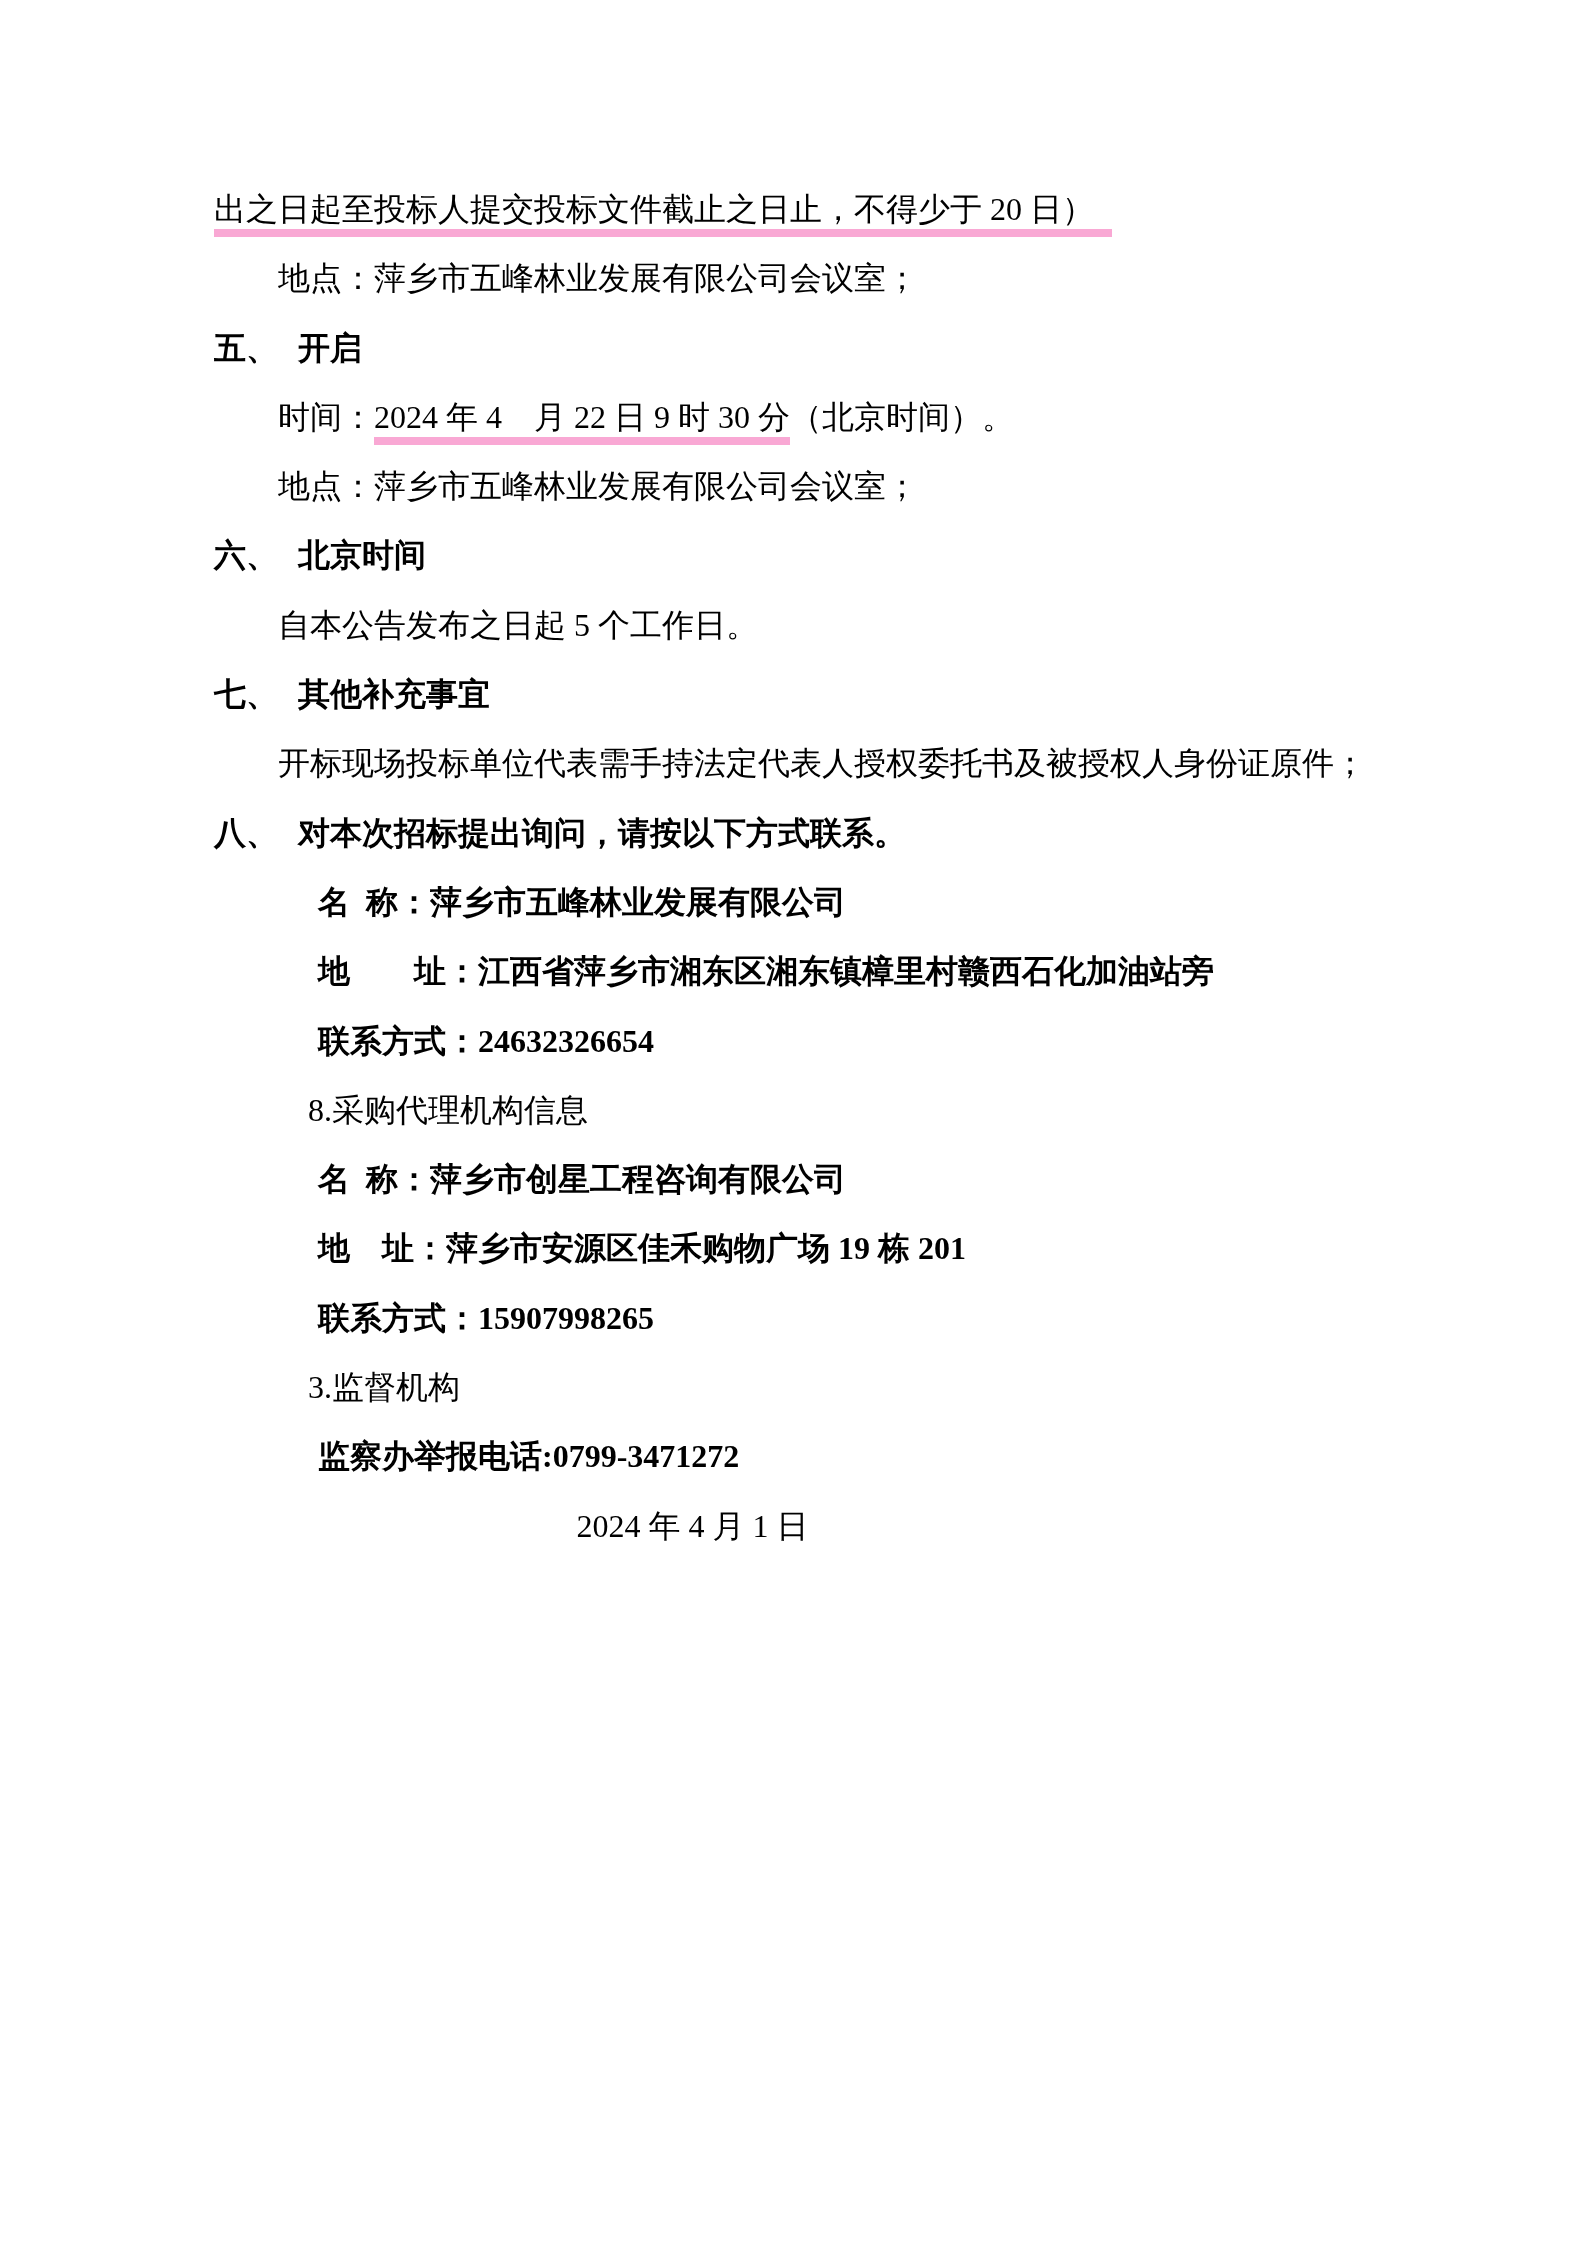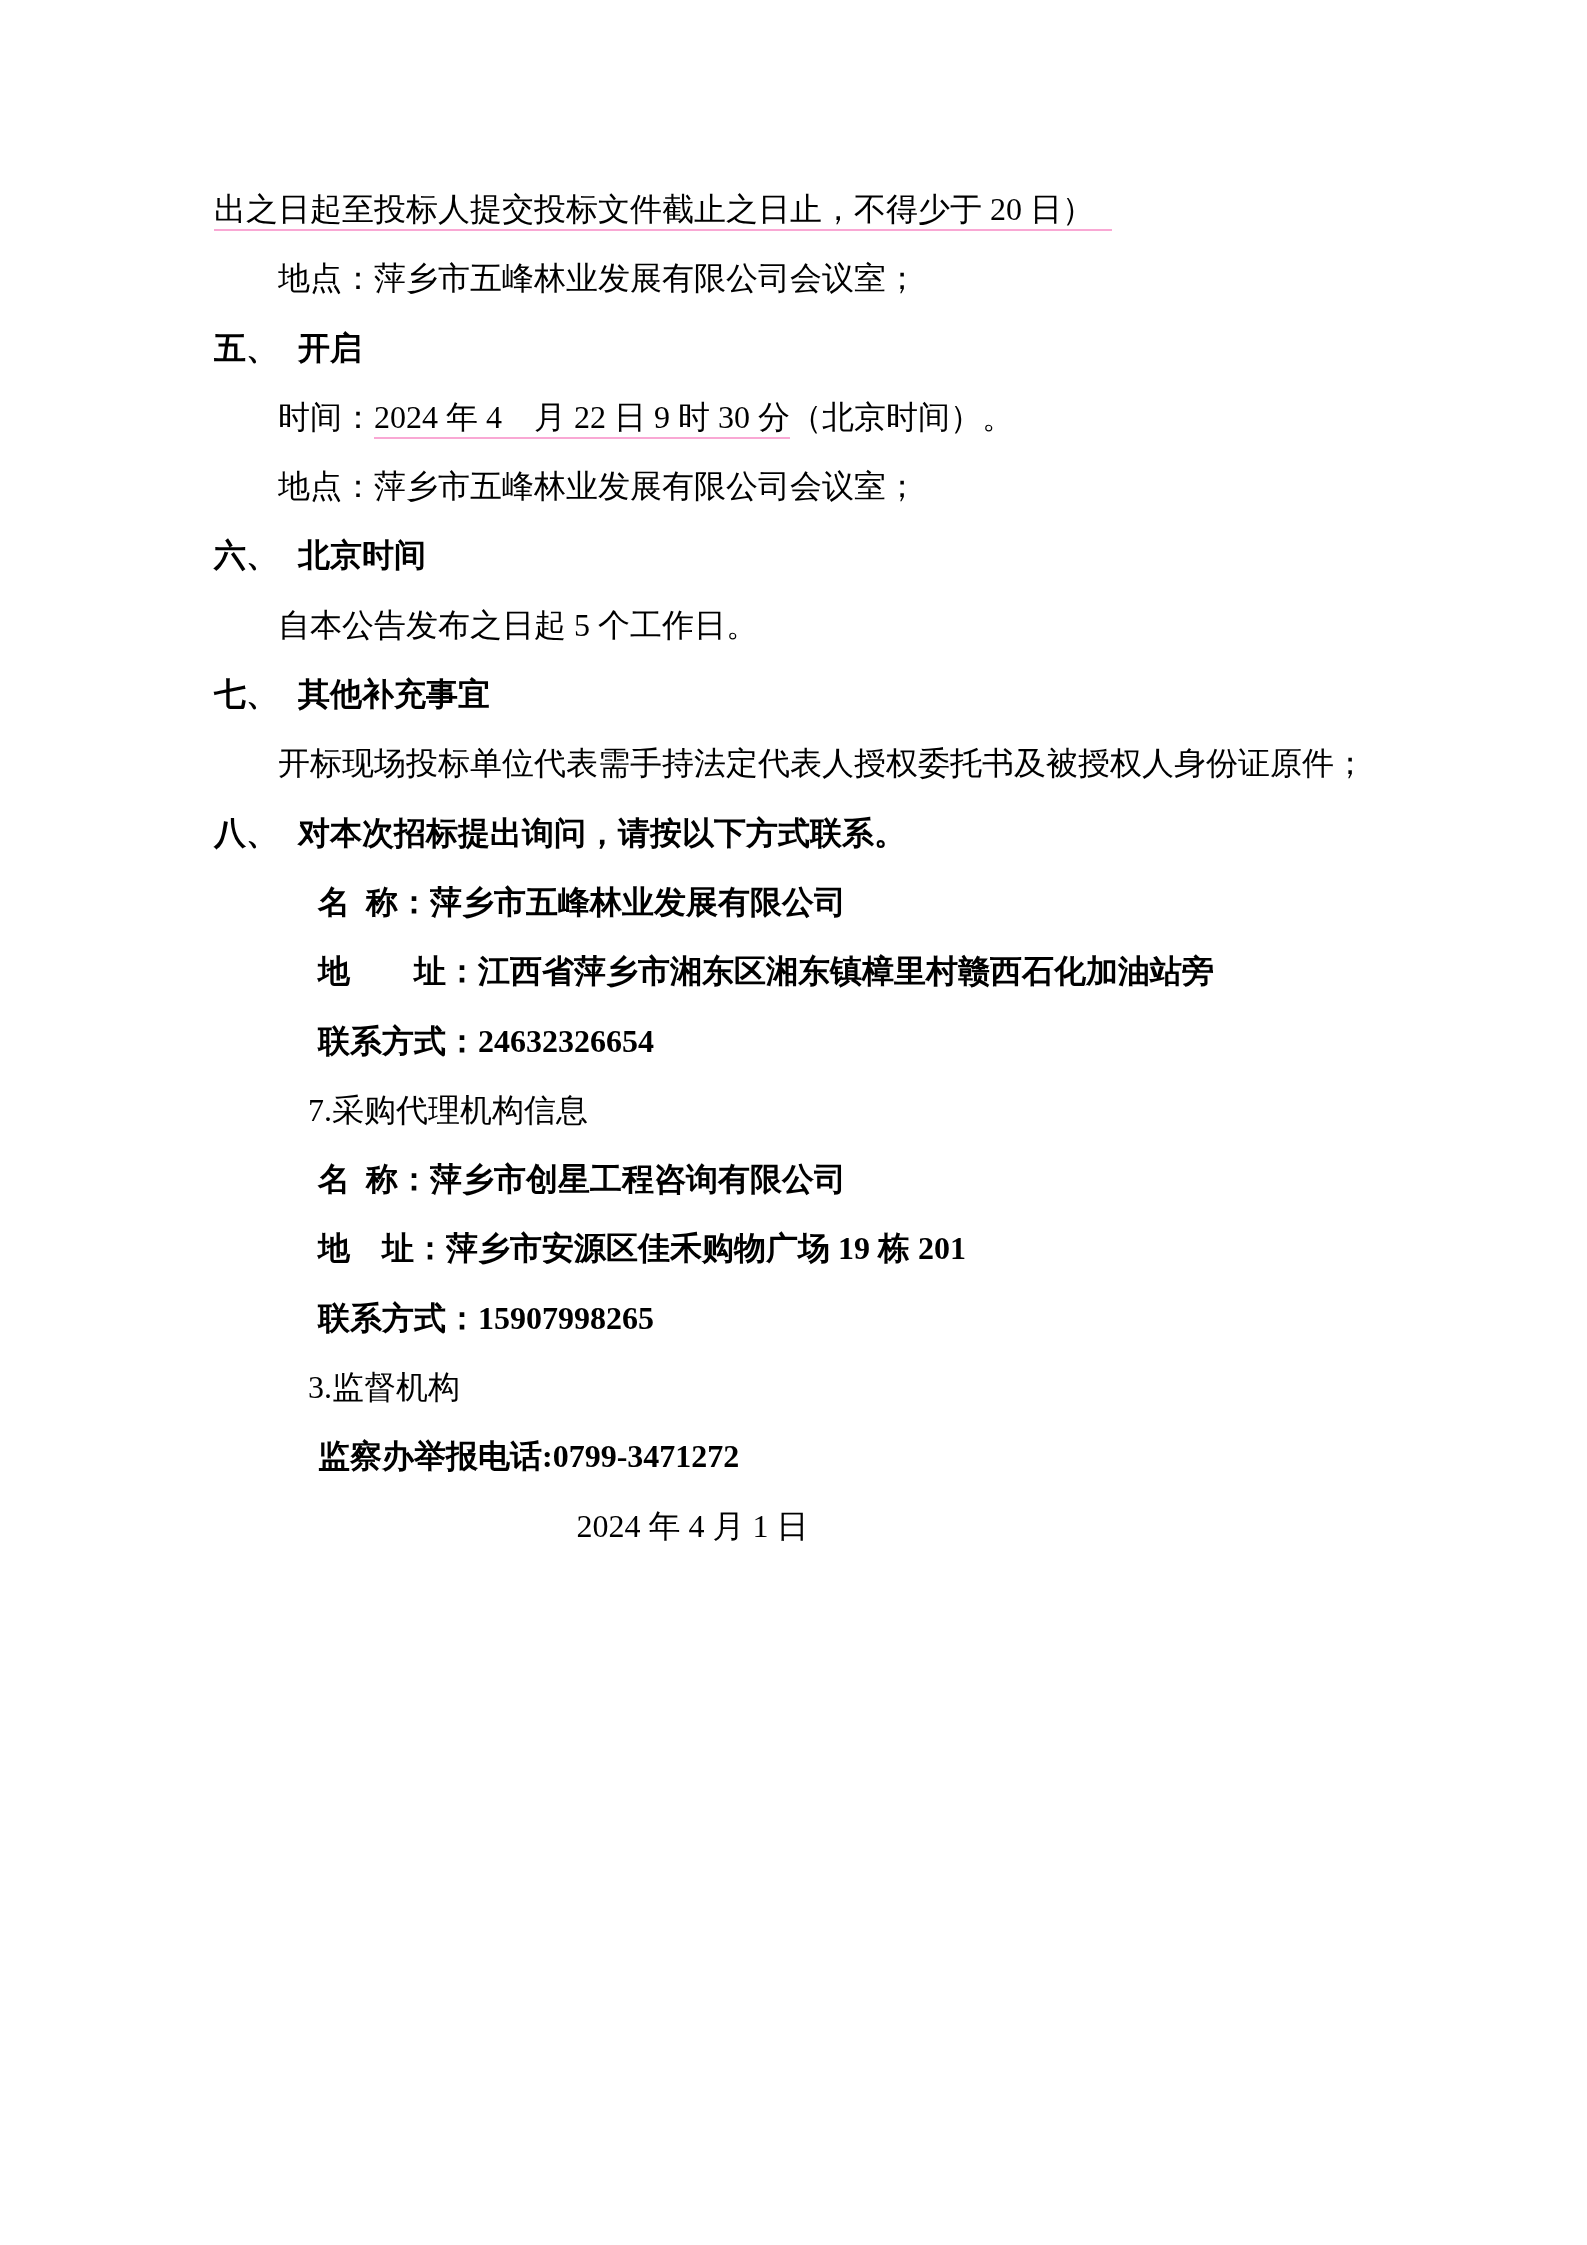--- a/index.html
+++ b/index.html
@@ -22,21 +22,21 @@
     line-height: 69.3px;
     white-space: pre;
   }
   .cont     { margin-left: 214px; }
   .heading  { margin-left: 214px; font-weight: 700; font-family: Liberation Serif, serif; }
   .para     { margin-left: 278px; }
   .numbered { margin-left: 308px; }
   .detail   { margin-left: 318px; font-weight: bold; }
   .heading .htitle { margin-left: 20px; }
   .u {
-    border-bottom: 2px solid #f9a8d4;
+    border-bottom: 8px solid #f9a8d4;
     padding-bottom: 2px;
   }
   .ext { padding-right: 18px; }
   .date {
     text-align: center;
     padding-right: 202px;
   }
 </style>
 </head>
 <body>
@@ -63,21 +63,21 @@
 
   <div class="line heading"><span class="hnum">八、</span><span class="htitle">对本次招标提出询问，请按以下方式联系。</span></div>
 
 
   <div class="line detail">名  称：萍乡市五峰林业发展有限公司</div>
 
   <div class="line detail">地　　址：江西省萍乡市湘东区湘东镇樟里村赣西石化加油站旁</div>
 
   <div class="line detail">联系方式：24632326654</div>
 
-  <div class="line numbered">7.采购代理机构信息</div>
+  <div class="line numbered">8.采购代理机构信息</div>
 
   <div class="line detail">名  称：萍乡市创星工程咨询有限公司</div>
 
   <div class="line detail">地　址：萍乡市安源区佳禾购物广场 19 栋 201</div>
 
   <div class="line detail">联系方式：15907998265</div>
 
   <div class="line numbered">3.监督机构</div>
 
 

